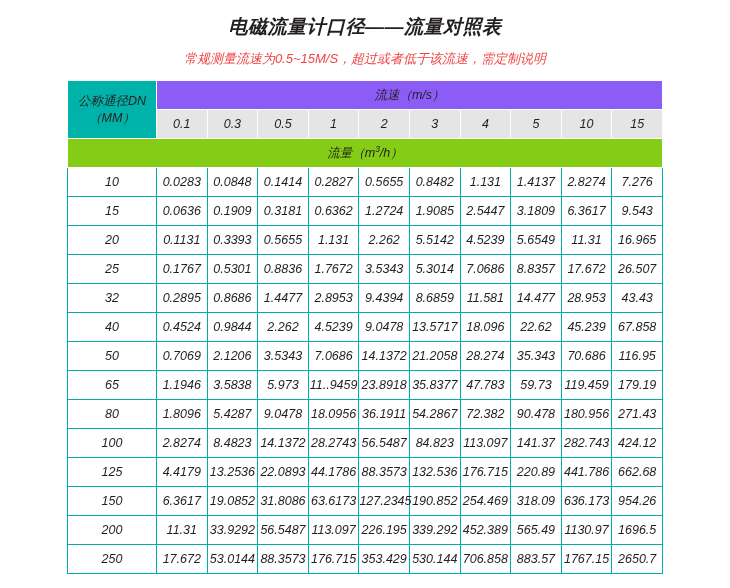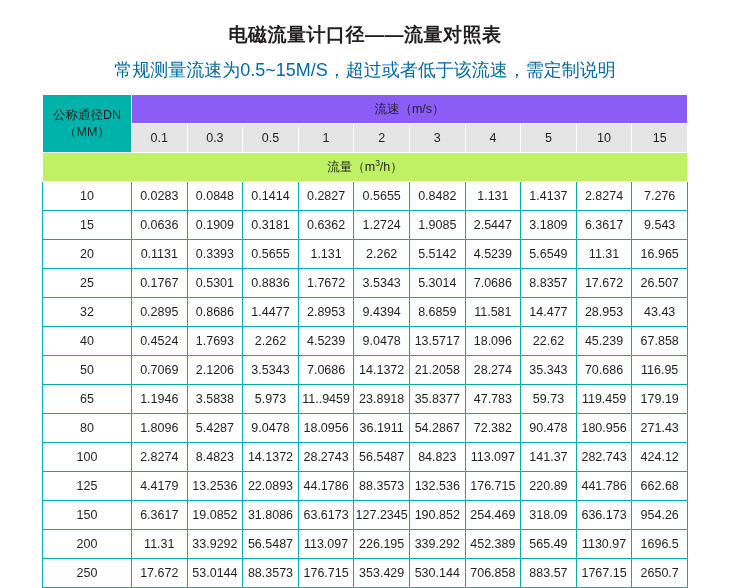--- a/index.html
+++ b/index.html
@@ -11,39 +11,40 @@
     width: 730px;
     height: 588px;
     font-family: "Liberation Sans", sans-serif;
     color: #231f20;
     overflow: hidden;
   }
   .page {
     width: 730px;
     height: 588px;
     box-sizing: border-box;
-    padding: 16px 8px 0 8px;
+    padding: 8px 8px 0 8px;
+    font-style: italic;
   }
   .title {
     text-align: center;
     font-size: 19px;
     font-weight: bold;
     color: #231f20;
     letter-spacing: 0.5px;
     margin: 6px 0 10px 0;
   }
   .subtitle {
     text-align: center;
-    font-size: 18px;
-    color: #0369a1;
+    font-size: 13px;
+    color: #ef4444;
     margin: 0 0 12px 0;
   }
   table.flow {
     border-collapse: collapse;
-    width: 646px;
+    width: 596px;
     margin: 0 auto;
     table-layout: fixed;
   }
   table.flow td, table.flow th {
     border: 1px solid #00b0a6;
     text-align: center;
     font-size: 12.5px;
     color: #231f20;
     padding: 0;
     height: 28px;
@@ -65,21 +66,21 @@
     border-color: #ffffff !important;
   }
   .hdr-sub {
     background: #e5e5e5;
     color: #ffffff;
     font-weight: bold;
     font-size: 13px;
     border-color: #ffffff !important;
   }
   .rowband {
-    background: #bef264;
+    background: #84cc16;
     color: #ffffff;
     font-weight: bold;
     font-size: 13px;
     border-color: #ffffff !important;
   }
   td.dn {
     font-size: 12.5px;
   }
   sup {
     font-size: 8.5px;
@@ -182,21 +183,21 @@
         <td>9.4394</td>
         <td>8.6859</td>
         <td>11.581</td>
         <td>14.477</td>
         <td>28.953</td>
         <td>43.43</td>
       </tr>
       <tr>
         <td class="dn">40</td>
         <td>0.4524</td>
-        <td>1.7693</td>
+        <td>0.9844</td>
         <td>2.262</td>
         <td>4.5239</td>
         <td>9.0478</td>
         <td>13.5717</td>
         <td>18.096</td>
         <td>22.62</td>
         <td>45.239</td>
         <td>67.858</td>
       </tr>
       <tr>

